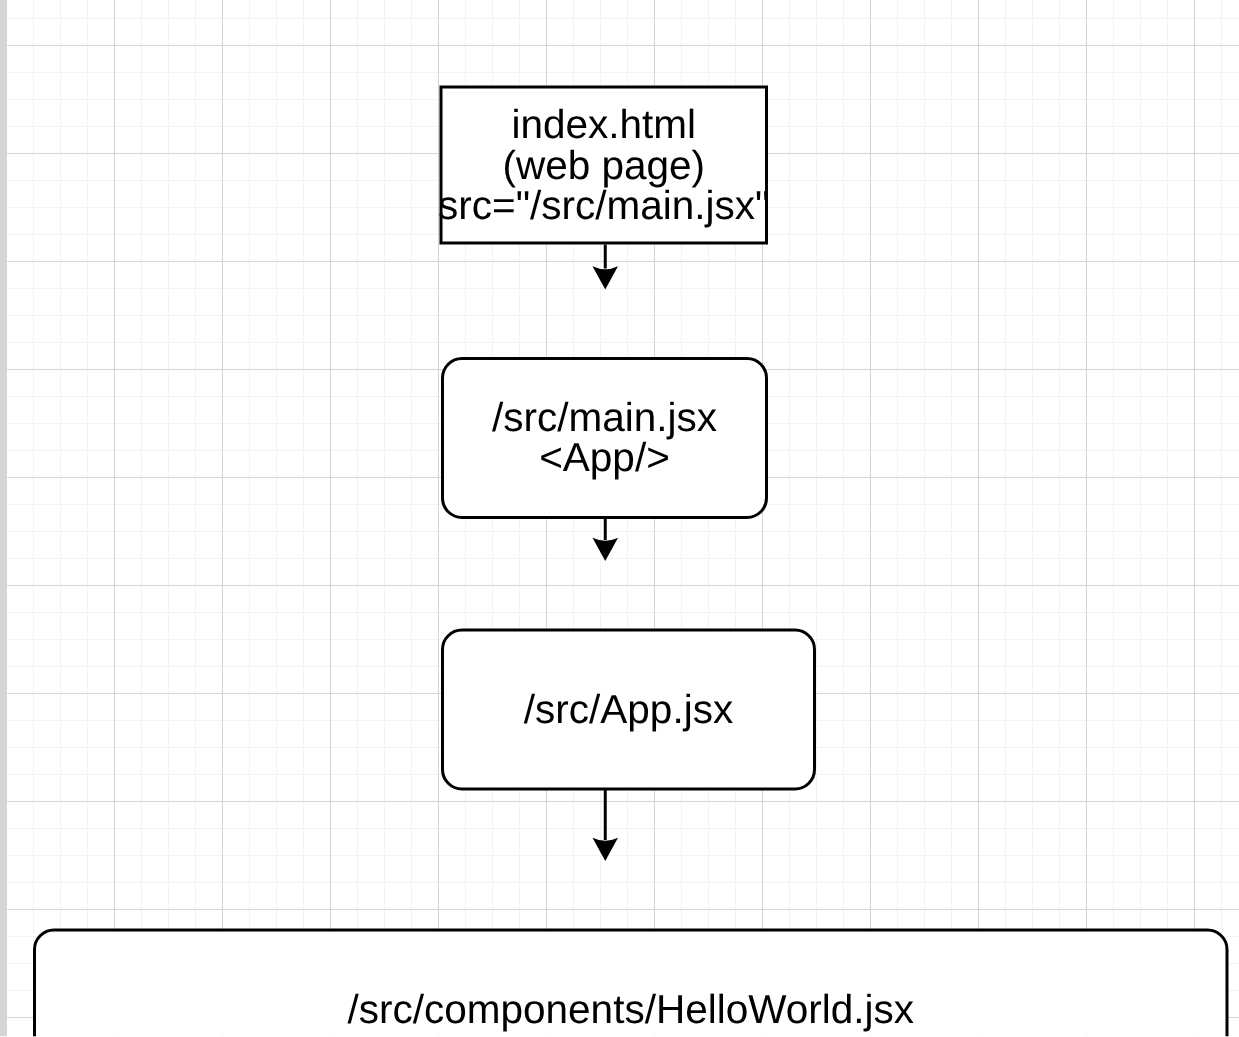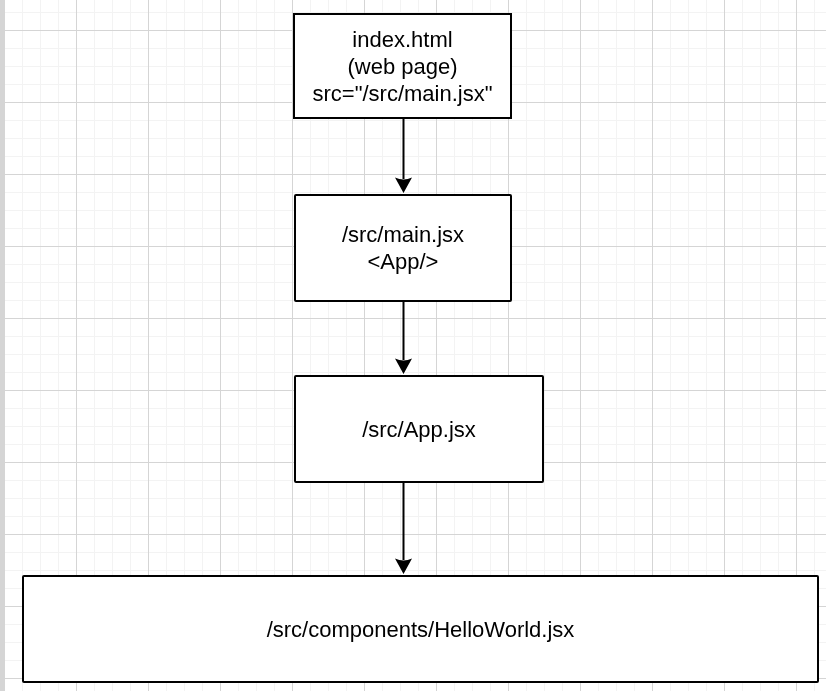--- a/index.html
+++ b/index.html
@@ -38,26 +38,27 @@
     position: absolute;
     box-sizing: border-box;
     display: flex;
     flex-direction: column;
     justify-content: center;
     align-items: center;
     text-align: right;
     background: var(--node-fill, #ffffff);
     border: 2px solid var(--node-border, #000000);
     color: var(--text-color, #000000);
-    font-size: 22px;
+    font-size: 27px;
     line-height: 27px;
     z-index: 2;
+    margin-top: 44px;
   }
 
-  .node.rounded { border-radius: 2px; }
+  .node.rounded { border-radius: 14px; }
 
   #node-index-html    { left: 293px; top: 13px;  width: 219px; height: 106px; }
   #node-main-jsx      { left: 294px; top: 194px; width: 218px; height: 108px; }
   #node-app-jsx       { left: 294px; top: 375px; width: 250px; height: 108px; }
   #node-helloworld    { left: 22px;  top: 575px; width: 797px; height: 108px; }
 
   .edges-layer {
     position: absolute;
     left: 0;
     top: 0;

